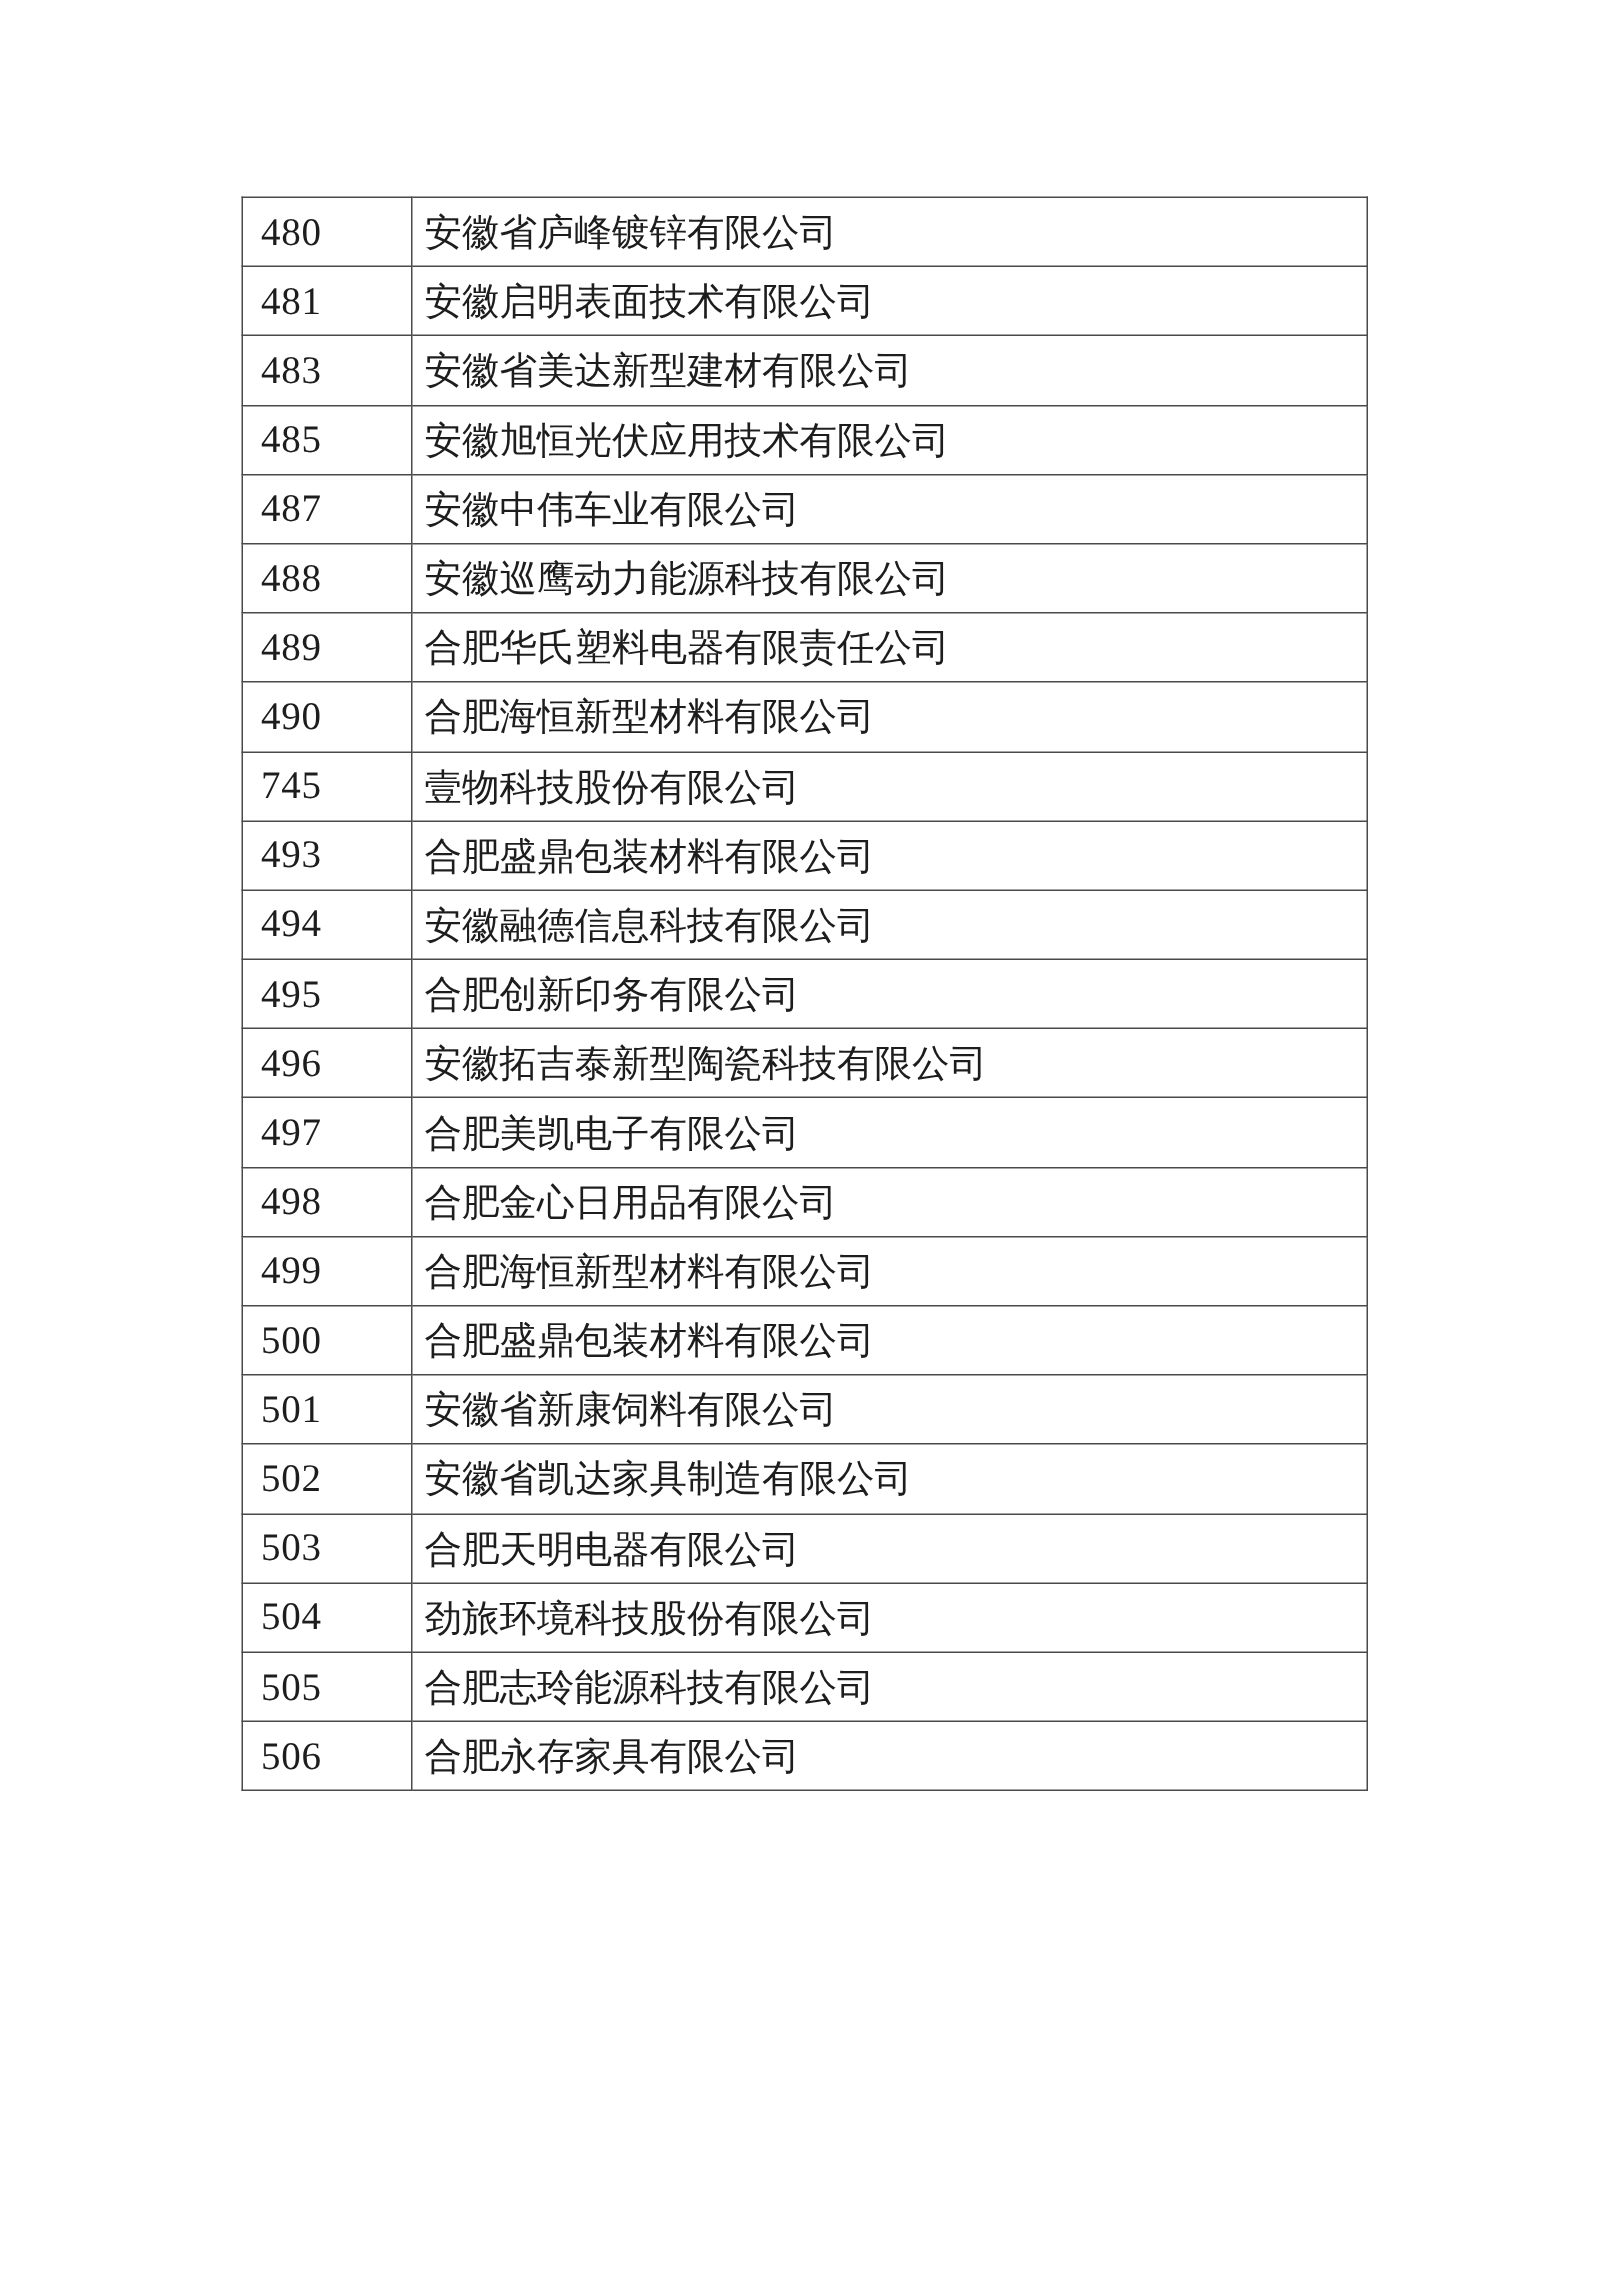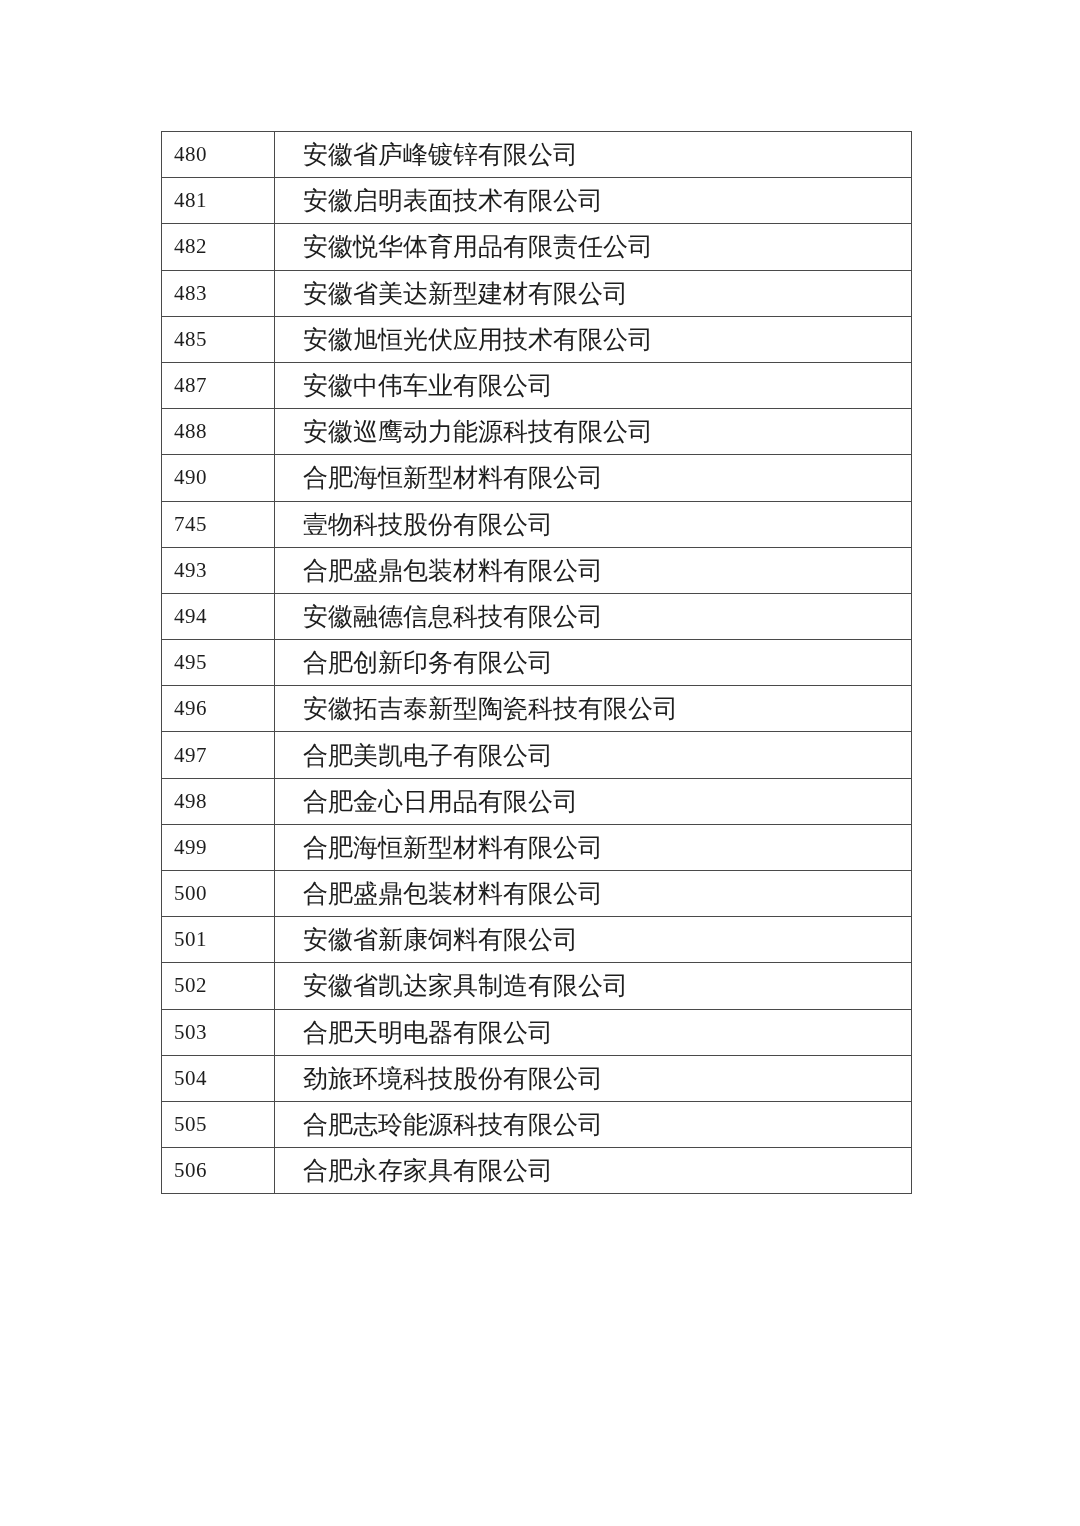--- a/index.html
+++ b/index.html
@@ -32,63 +32,63 @@
     vertical-align: middle;
     overflow: hidden;
     white-space: nowrap;
   }
   tr.company-row {
     height: 46.2px;
   }
   td.cell-no {
     width: 99px;
     padding-left: 12px;
-    font-size: 21px;
+    font-size: 26px;
     color: #1d1d1d;
     letter-spacing: 0.5px;
   }
   td.cell-name {
-    padding-left: 28px;
+    padding-left: 8px;
     font-size: 25px;
     color: #1d1d1d;
   }
 </style>
 </head>
 <body>
 
 <div class="page">
   <table class="company-table">
     <tbody>
         <tr class="company-row">
     <td class="cell-no">480</td>
     <td class="cell-name">安徽省庐峰镀锌有限公司</td>
   </tr>
         <tr class="company-row">
     <td class="cell-no">481</td>
     <td class="cell-name">安徽启明表面技术有限公司</td>
   </tr>
         <tr class="company-row">
-    <td class="cell-no">482</td>
-    <td class="cell-name">安徽悦华体育用品有限责任公司</td>
-  </tr>
-        <tr class="company-row">
     <td class="cell-no">483</td>
     <td class="cell-name">安徽省美达新型建材有限公司</td>
   </tr>
         <tr class="company-row">
     <td class="cell-no">485</td>
     <td class="cell-name">安徽旭恒光伏应用技术有限公司</td>
   </tr>
         <tr class="company-row">
     <td class="cell-no">487</td>
     <td class="cell-name">安徽中伟车业有限公司</td>
   </tr>
         <tr class="company-row">
     <td class="cell-no">488</td>
     <td class="cell-name">安徽巡鹰动力能源科技有限公司</td>
+  </tr>
+        <tr class="company-row">
+    <td class="cell-no">489</td>
+    <td class="cell-name">合肥华氏塑料电器有限责任公司</td>
   </tr>
         <tr class="company-row">
     <td class="cell-no">490</td>
     <td class="cell-name">合肥海恒新型材料有限公司</td>
   </tr>
         <tr class="company-row">
     <td class="cell-no">745</td>
     <td class="cell-name">壹物科技股份有限公司</td>
   </tr>
         <tr class="company-row">

